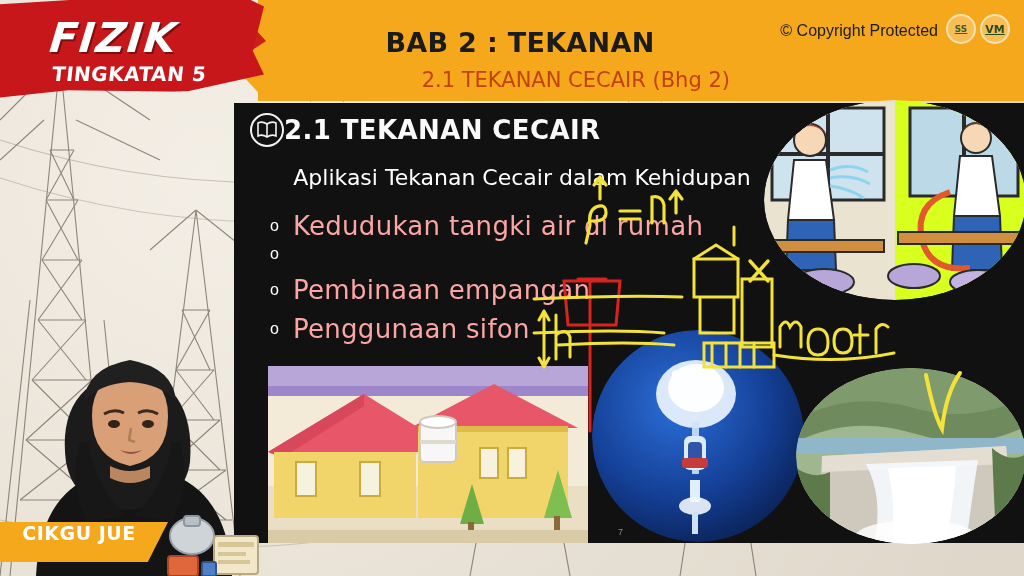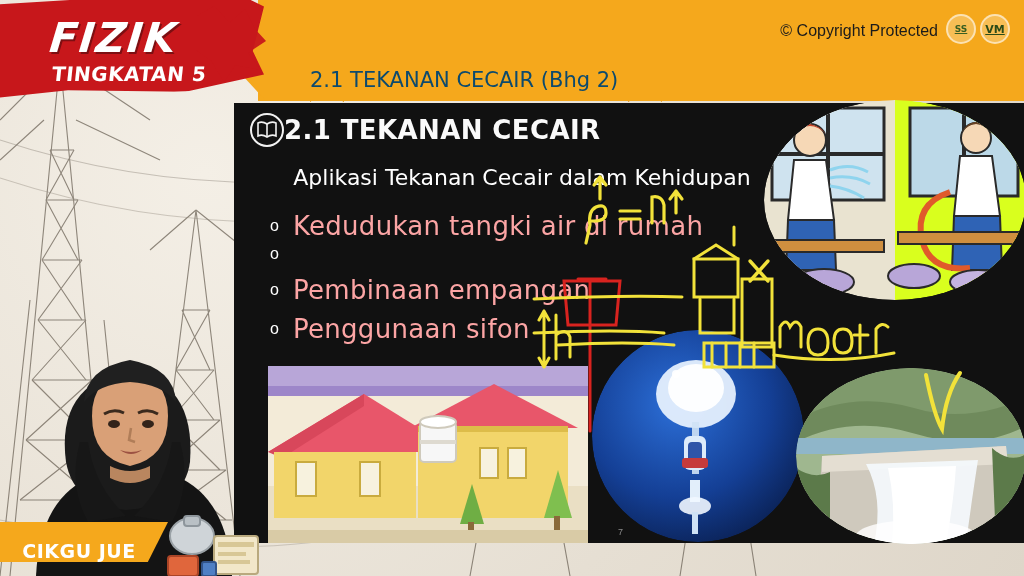--- a/index.html
+++ b/index.html
@@ -89,24 +89,24 @@
   .bab-title {
     position: absolute; left: 340px; top: 27px;
     width: 360px; text-align: center;
     font-family: "DejaVu Sans", sans-serif;
     font-weight: 700; font-size: 27px;
     color: #1b1b1b; letter-spacing: .3px;
     z-index: 12;
   }
   .bab-sub {
     position: absolute; left: 310px; top: 68px;
-    width: 420px; text-align: left;
+    width: 420px; text-align: right;
     font-family: "DejaVu Sans", sans-serif;
     font-weight: 400; font-size: 21px;
-    color: #0c4a6e;
+    color: #c2410c;
     z-index: 12;
   }
 
   
   .copyright {
     position: absolute; right: 86px; top: 22px;
     font-size: 16px; color: #1b1b1b;
     font-family: "Liberation Sans", sans-serif;
     z-index: 14;
     margin-left: 28px;
@@ -219,21 +219,21 @@
     width: 210px; height: 246px;
     z-index: 16;
   }
 
   
   .name-tag {
     position: absolute; left: 0; bottom: 14px;
     width: 168px; height: 40px;
     background: #f5a81c;
     z-index: 22;
-    display: flex; align-items: flex-end; justify-content: center;
+    display: flex; align-items: flex-start; justify-content: center;
     clip-path: polygon(0 0, 100% 0, 88% 100%, 0 100%);
   }
   .name-tag span {
     font-family: "DejaVu Sans", sans-serif;
     font-weight: 700; font-size: 19px; color: #ffffff;
     letter-spacing: .5px;
     margin-right: 10px;
   }
   .desk-props {
     position: absolute; left: 158px; bottom: 0;
@@ -270,20 +270,21 @@
 
       <path d="M0 140 Q240 220 520 150 Q760 92 1024 160" opacity="0.45"></path>
       <path d="M0 178 Q250 260 520 190 Q780 128 1024 200" opacity="0.4"></path>
       <path d="M0 520 Q200 560 330 540" opacity="0.35"></path>
     </g>
   </svg>
 
   <div class="ribbon-tail-l"></div>
   <div class="ribbon-tail-r"></div>
   <div class="header-ribbon"></div>
+  <div class="bab-title">BAB 2 : TEKANAN</div>
   <div class="bab-sub">2.1 TEKANAN CECAIR (Bhg 2)</div>
 
   <div class="copyright">© Copyright Protected</div>
   <div class="logo-badges">
     <div class="badge-circle">SS</div>
     <div class="badge-circle alt">VM</div>
   </div>
 
   <div class="fizik-banner">
     <div class="fizik-red"></div>

